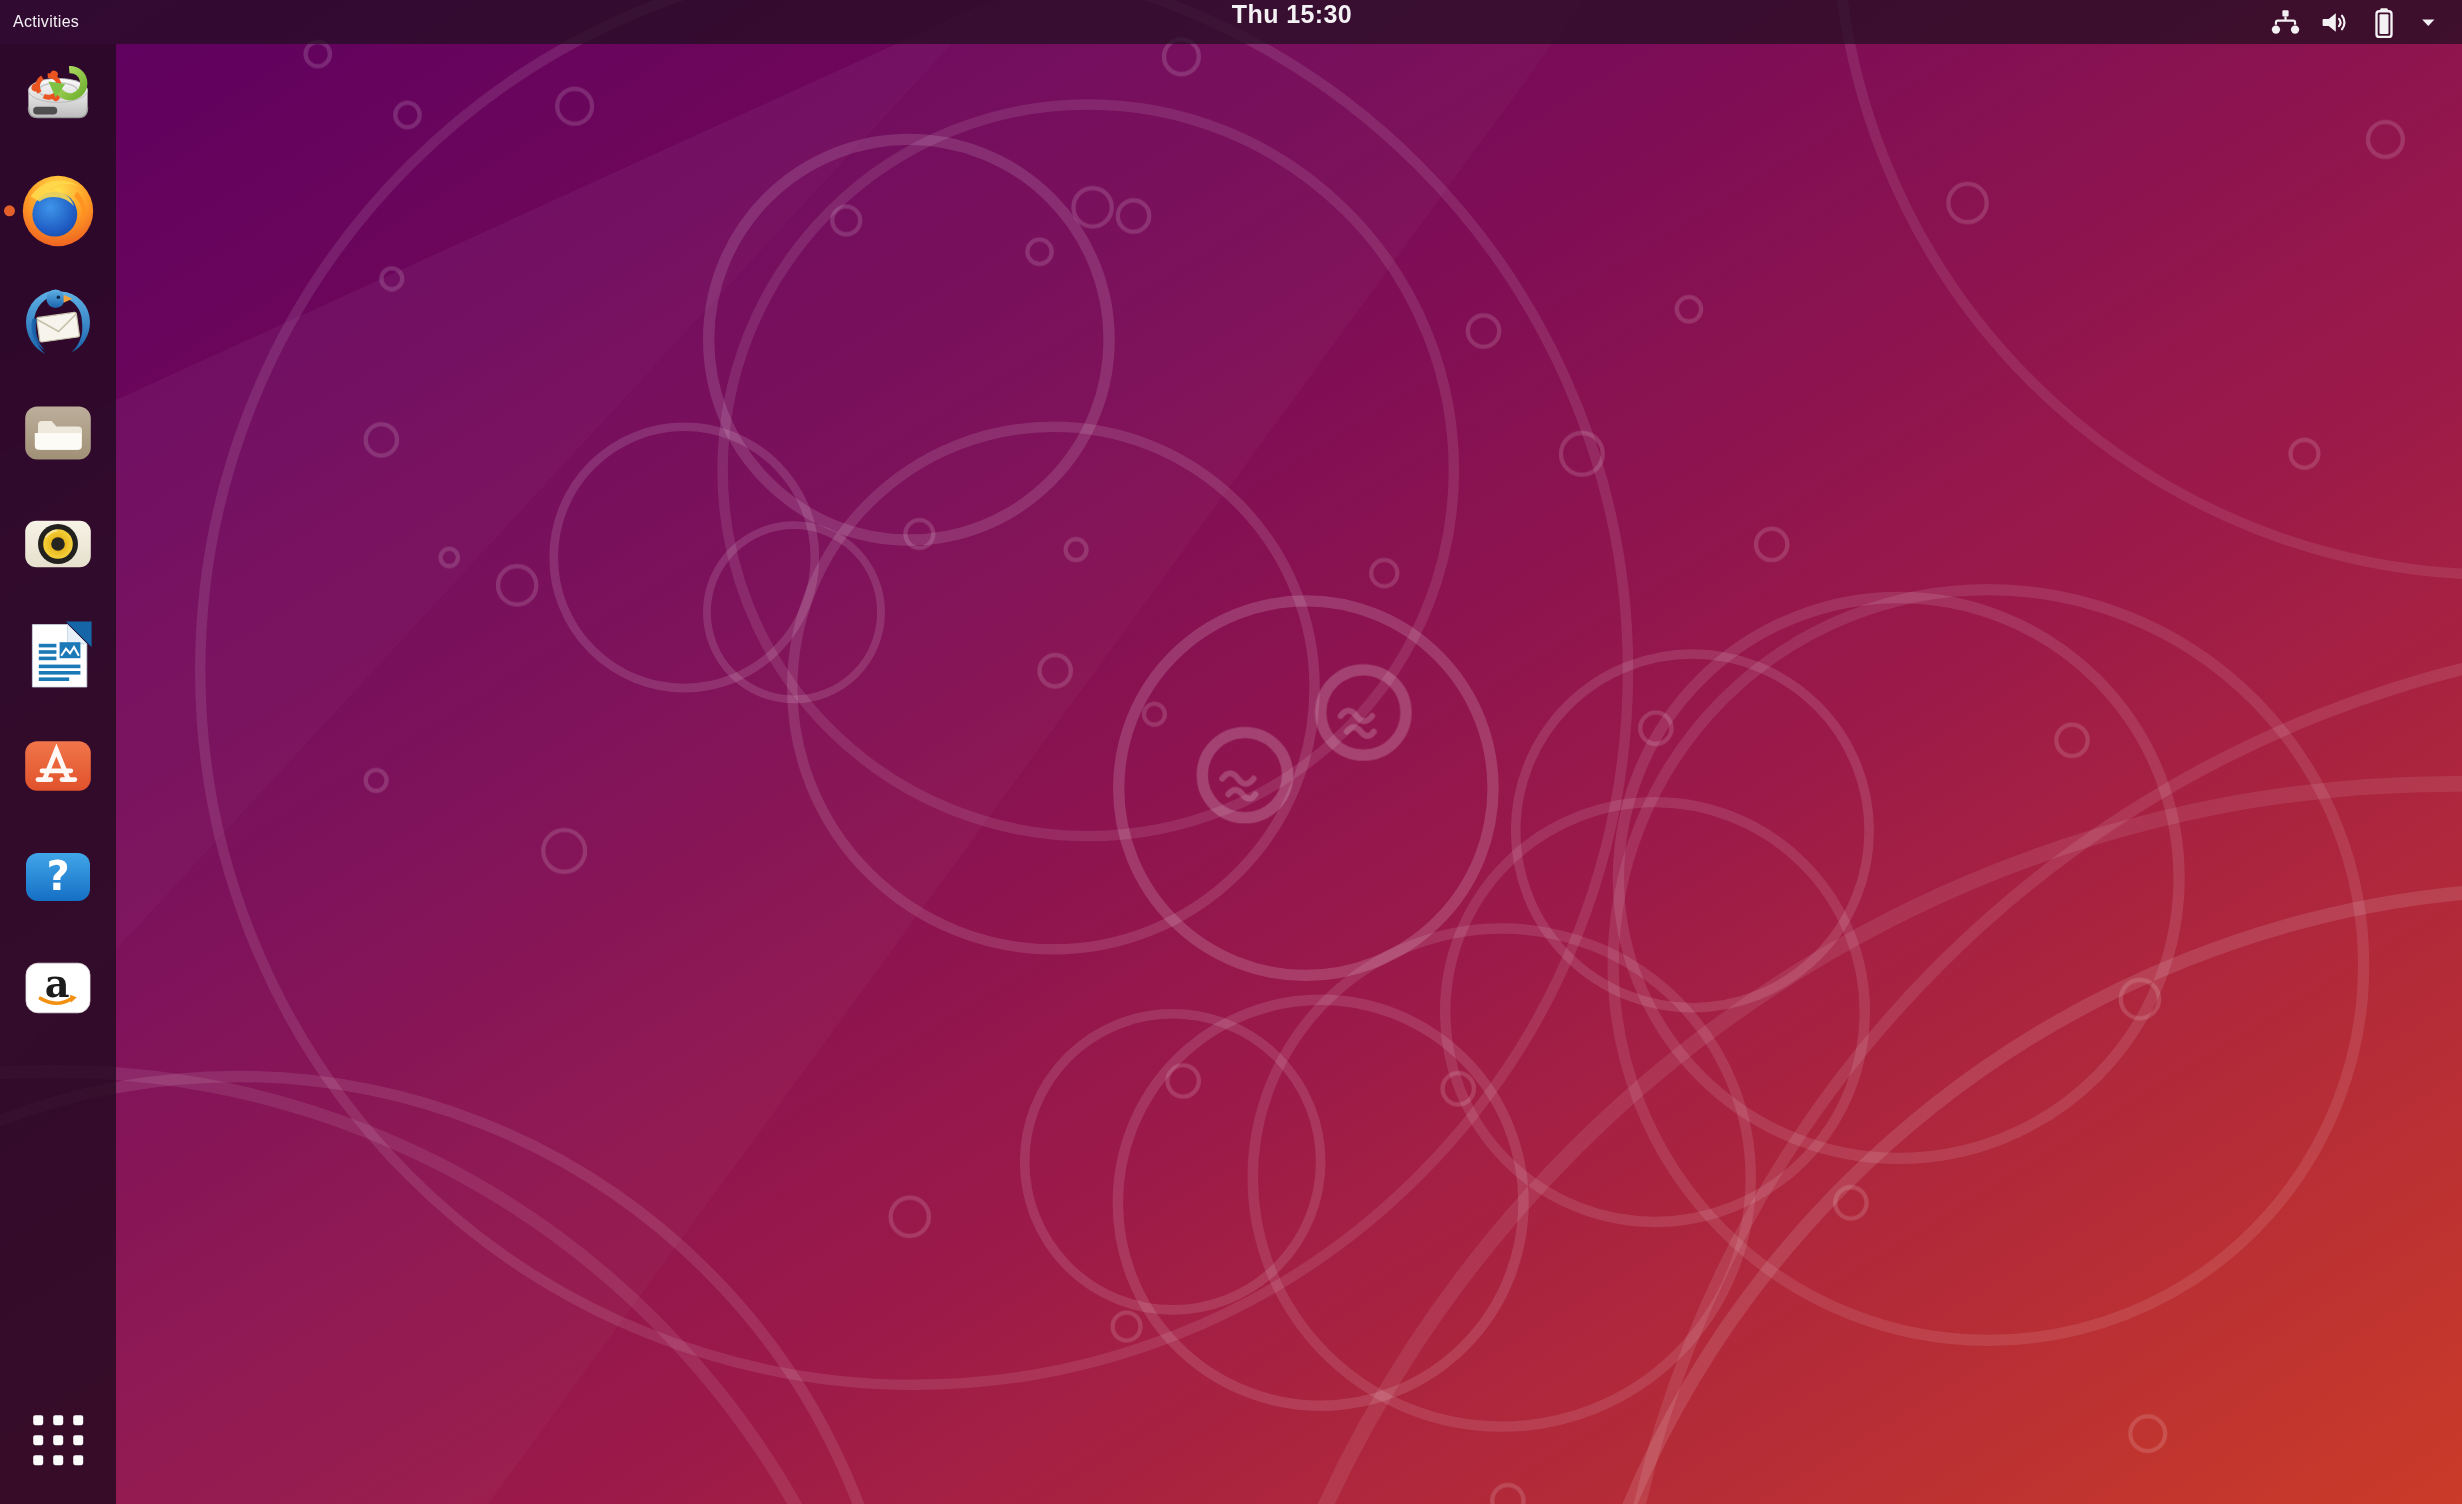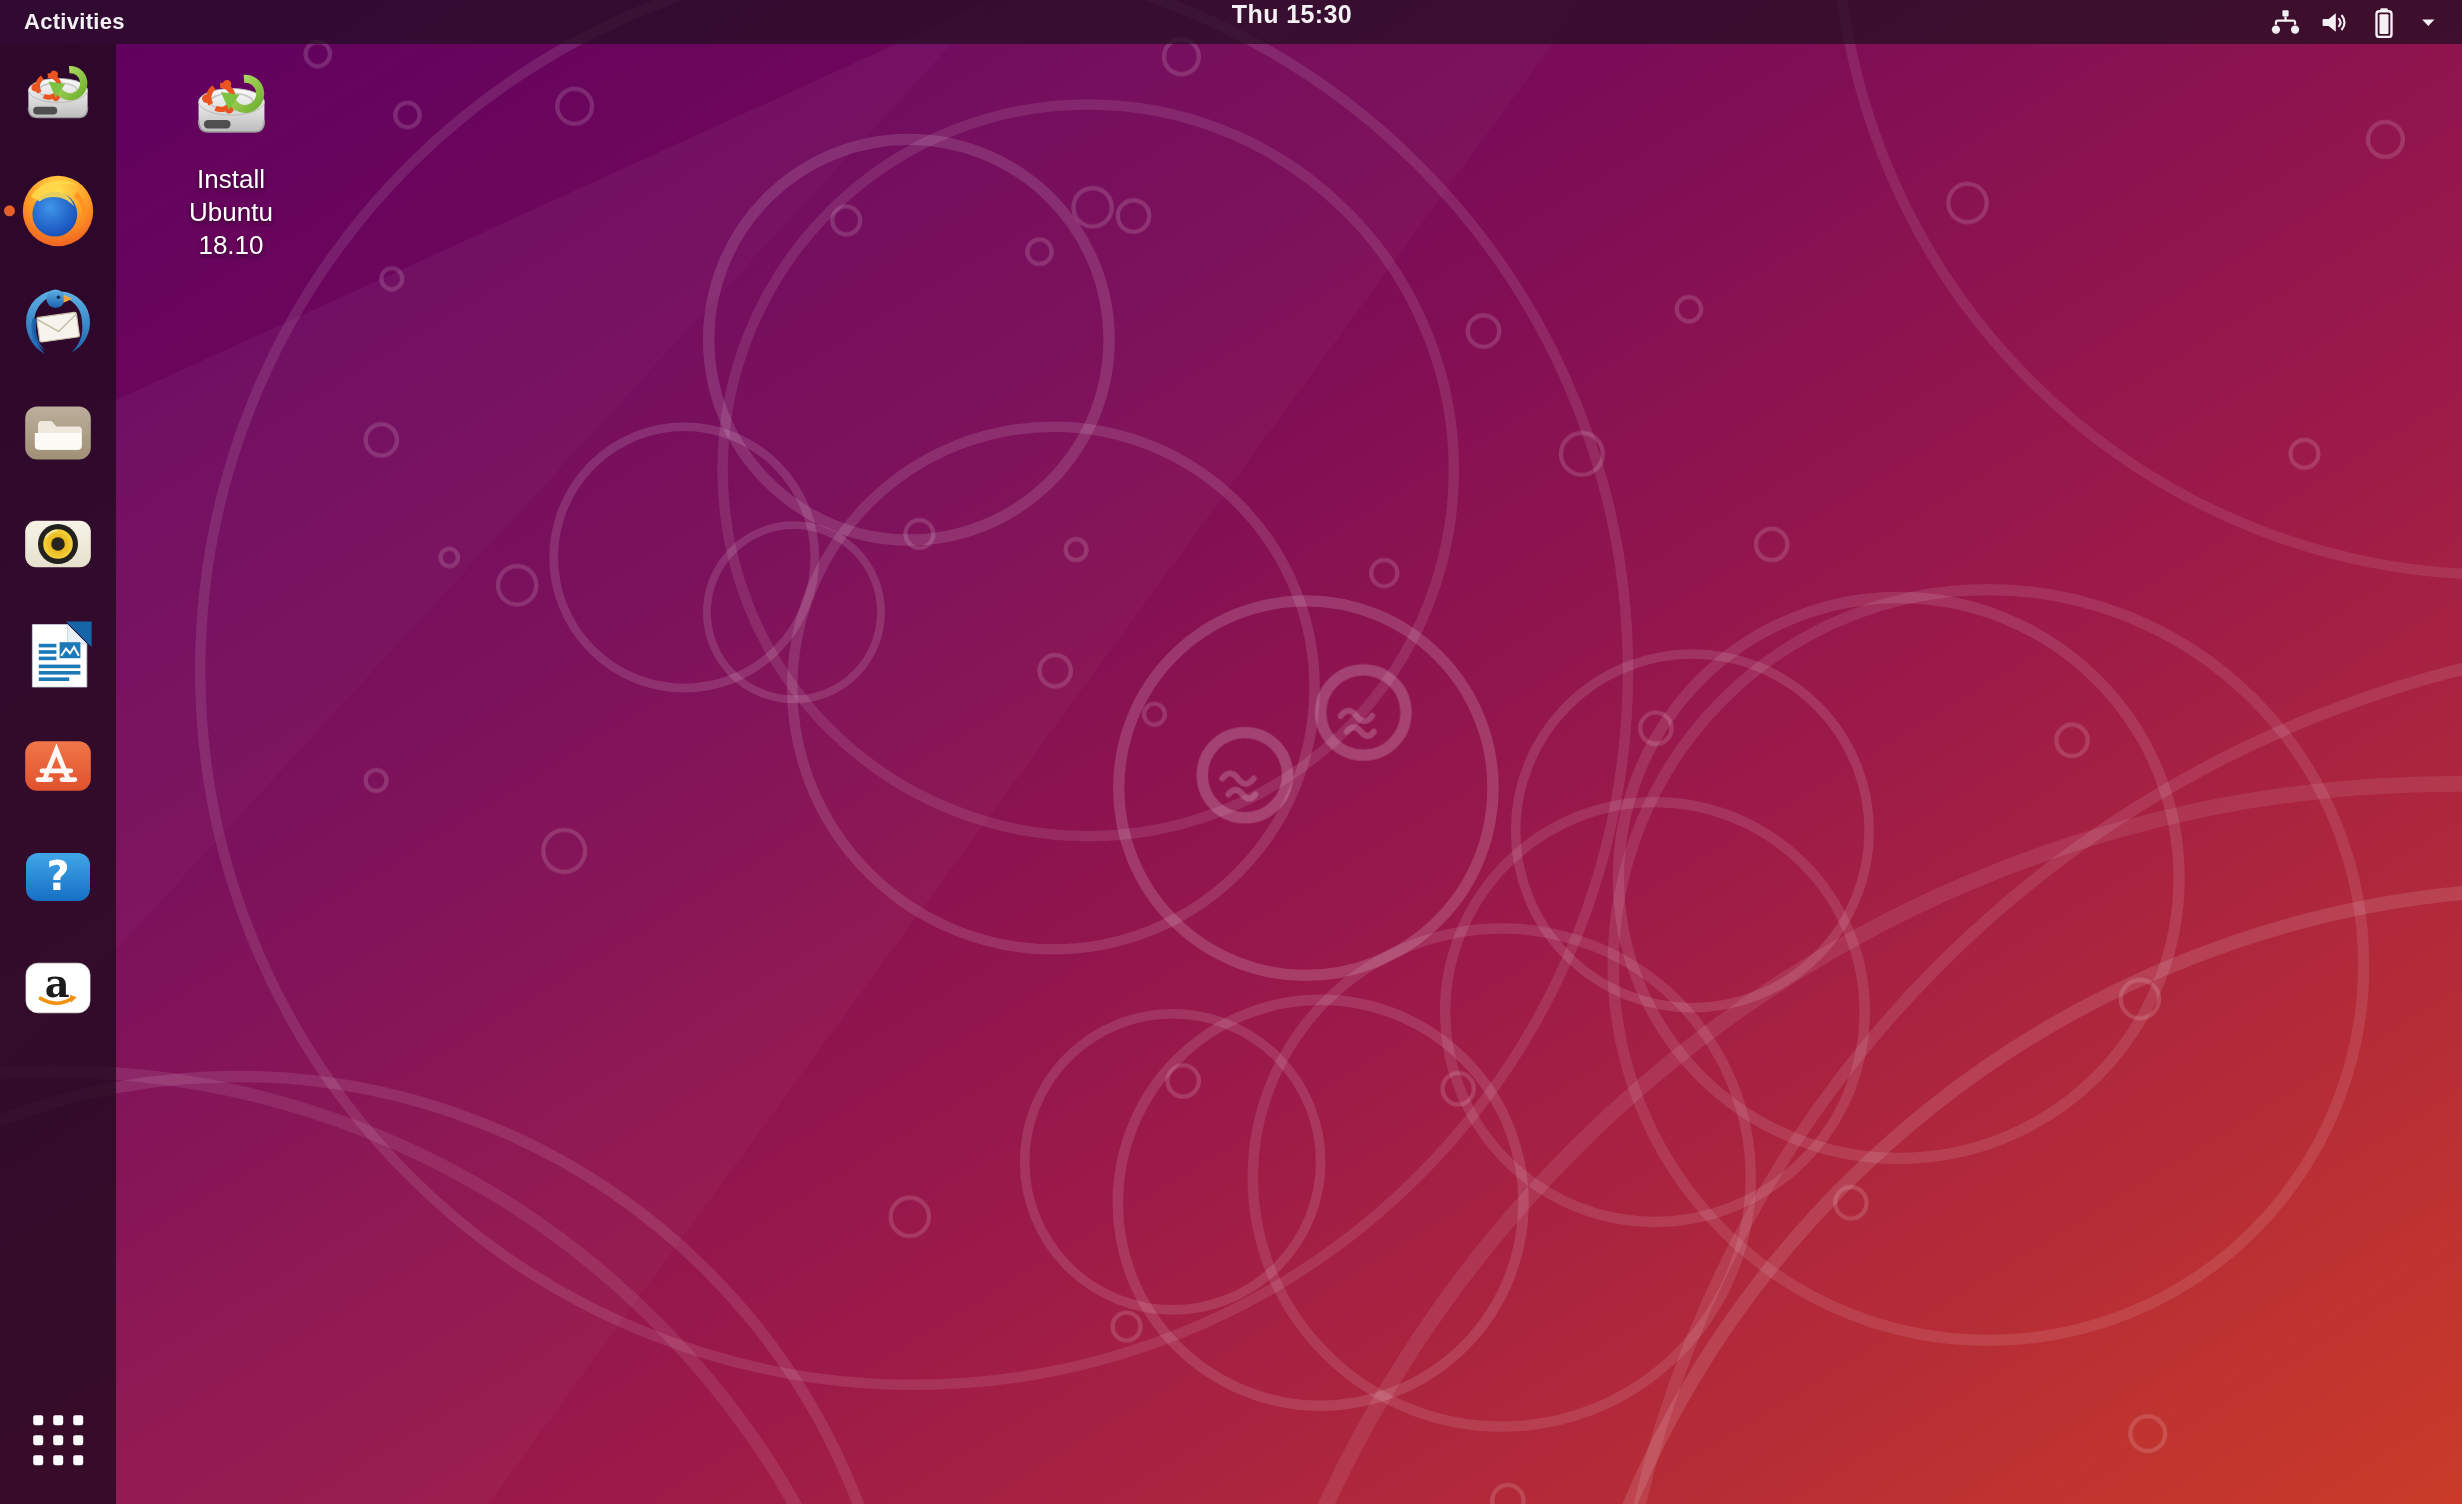--- a/index.html
+++ b/index.html
@@ -4,21 +4,21 @@
 <style>
   html,body{margin:0;padding:0;width:2462px;height:1505px;overflow:hidden;
     font-family:"Liberation Sans","DejaVu Sans",sans-serif;}
   .screen{position:absolute;inset:0;width:2462px;height:1505px;overflow:hidden;}
   
   .wallpaper{position:absolute;inset:0;z-index:0;}
   
   .topbar{position:absolute;left:0;top:0;width:2462px;height:44px;
     background:rgba(32,14,32,0.72);z-index:5;color:#f4f1f4;}
   .activities{position:absolute;left:0;top:0;height:44px;display:flex;align-items:center;
-    padding:0 24px;font-size:22px;font-weight:700;letter-spacing:0.3px;cursor:default;}
+    padding:0 13px;font-size:16px;font-weight:400;letter-spacing:0.3px;cursor:default;}
   .clock{position:absolute;left:1292px;top:0;transform:translateX(-50%);height:28px;
     display:flex;align-items:center;font-size:25px;font-weight:600;letter-spacing:0.4px;}
   .status-area{position:absolute;right:0;top:0;height:44px;display:flex;align-items:center;
     gap:18.3px;padding-right:22.6px;}
   .status-area svg{display:block;}
   
   .dock{position:absolute;left:0;top:44px;width:116px;height:1461px;
     background:rgba(34,10,32,0.82);z-index:4;display:flex;flex-direction:column;}
   .dock-item{position:relative;width:116px;height:111px;display:flex;
     align-items:center;justify-content:center;}
@@ -359,25 +359,15 @@
           <use href="#sym-amazon"></use>
         </svg>
     </div>
     <div class="show-apps">
       <svg viewBox="0 0 100 100" width="80" height="80">
           <use href="#sym-grid"></use>
         </svg>
     </div>
   </div>
 
-  <div class="desktop-icon">
-    <svg viewBox="0 0 100 100">
-        <use href="#sym-install"></use>
-      </svg>
-    <div class="label">
-      <div>Install</div>
-      <div>Ubuntu</div>
-      <div>18.10</div>
-    </div>
-  </div>
 
 </div>
 
 
 </body></html>

